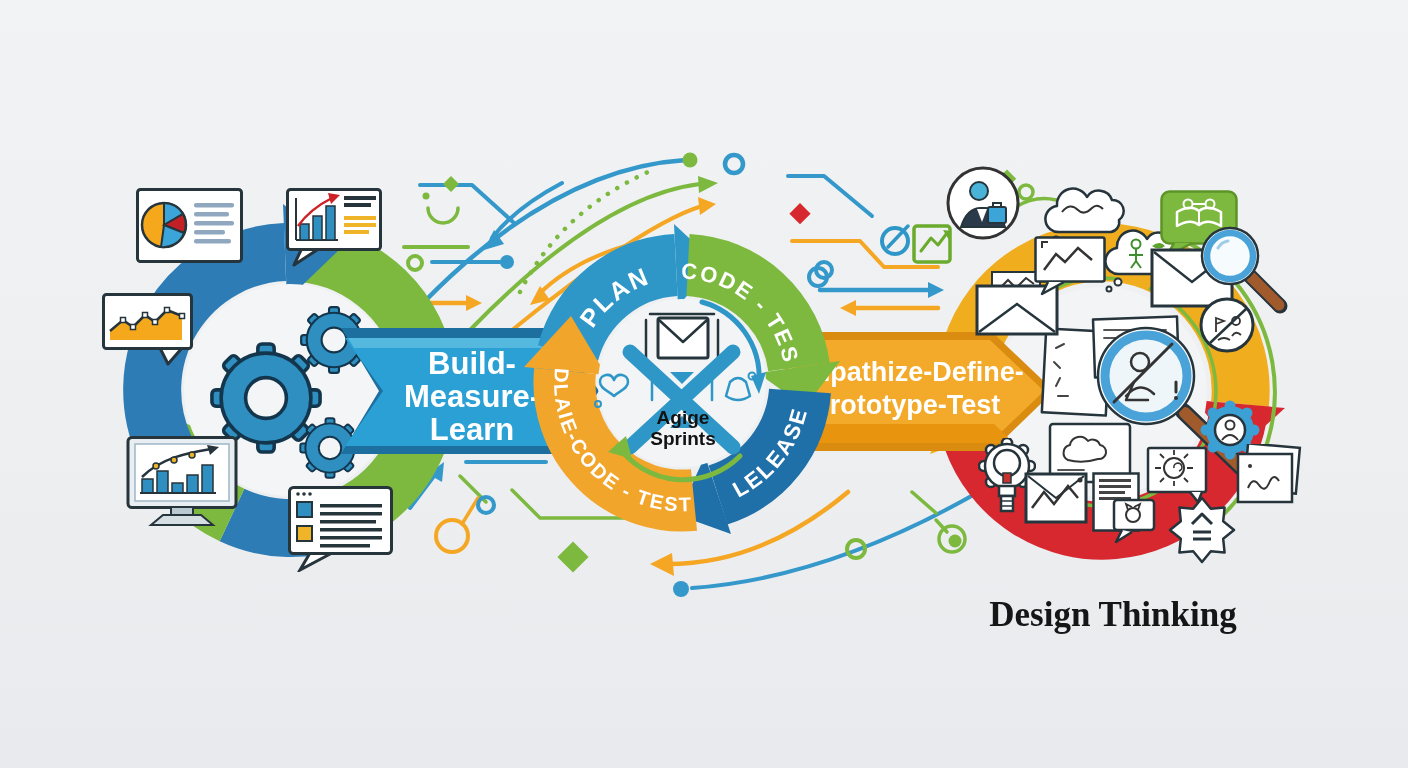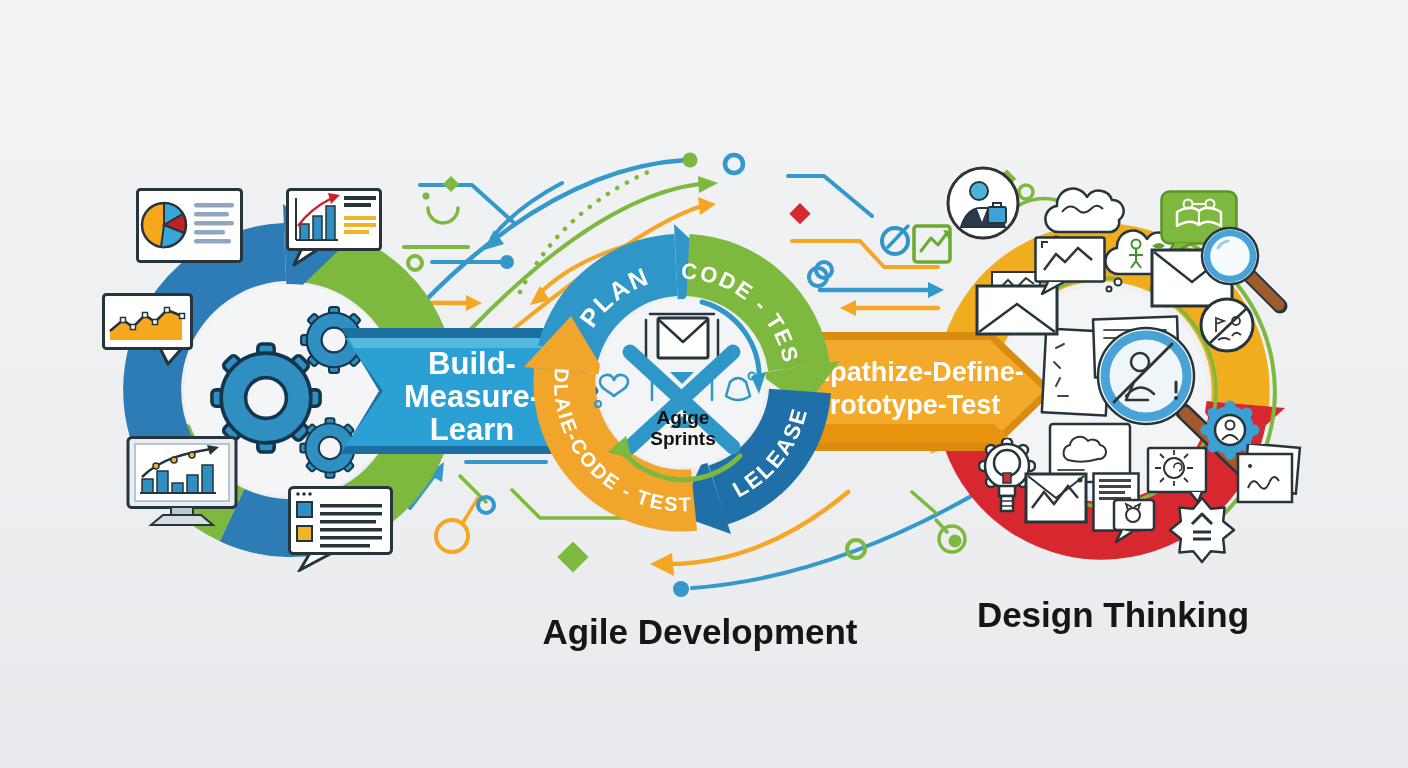--- a/index.html
+++ b/index.html
@@ -4,21 +4,21 @@
 <style>
   html,body{margin:0;padding:0;}
   .stage{position:relative;width:1408px;height:768px;overflow:hidden;
     background:linear-gradient(180deg,#f1f3f5 0%,#edeff1 55%,#e8eaed 100%);
     font-family:"Liberation Sans",sans-serif;}
   .art{position:absolute;left:0;top:0;}
   .icn{position:absolute;}
   .lbl{position:absolute;transform:translateX(-50%);font-weight:bold;color:#161616;white-space:nowrap;}
   .lbl-lean{left:293px;top:592px;font-size:37px;}
   .lbl-agile{left:700px;top:612px;font-size:35px;}
-  .lbl-design{left:1113px;top:595px;font-size:35px;}
+  .lbl-design{left:1113px;top:595px;font-size:35px;font-family:Liberation Serif, serif;}
   .ring-text{fill:#ffffff;font-weight:bold;letter-spacing:2px;}
   .banner-text{fill:#ffffff;font-weight:bold;}
   .hub-text{fill:#121212;font-weight:bold;}
   text{font-family:"Liberation Sans",sans-serif;}
 </style>
 </head>
 <body>
 
 <div class="stage">
 
@@ -496,16 +496,15 @@
 <div class="icn" style="left:1166px;top:494px">
   <svg width="72" height="72" viewBox="0 0 72 72">
     <g transform="translate(36,36)">
       <polygon points="32,0 21.2,8.8 22.6,22.6 8.8,21.2 0,32 -8.8,21.2 -22.6,22.6 -21.2,8.8 -32,0 -21.2,-8.8 -22.6,-22.6 -8.8,-21.2 0,-32 8.8,-21.2 22.6,-22.6 21.2,-8.8" fill="#ffffff" stroke="#26343c" stroke-width="2.5" stroke-linejoin="round"></polygon>
       <path d="M-10,-6 L0,-16 L10,-6" fill="none" stroke="#26343c" stroke-width="3" stroke-linejoin="round"></path>
       <path d="M-9,2 H9 M-9,9 H9" stroke="#26343c" stroke-width="3"></path>
     </g>
   </svg>
 </div>
 
-<div class="lbl lbl-agile">Agile Development</div>
 <div class="lbl lbl-design">Design Thinking</div>
 
 </div>
 
 </body></html>

